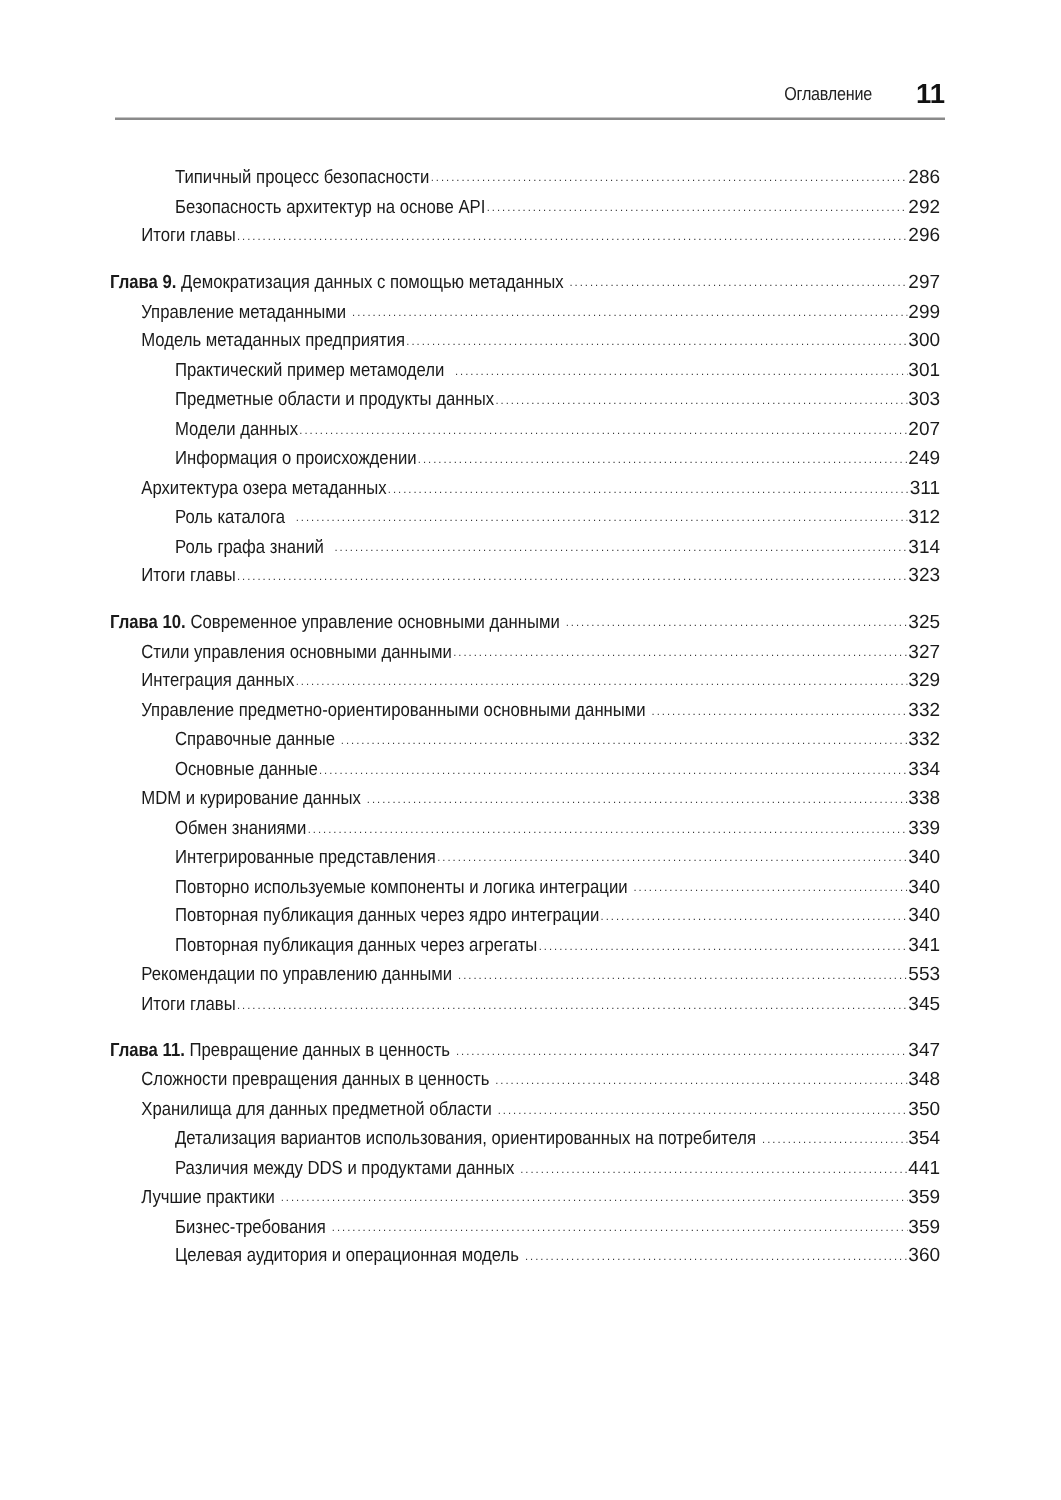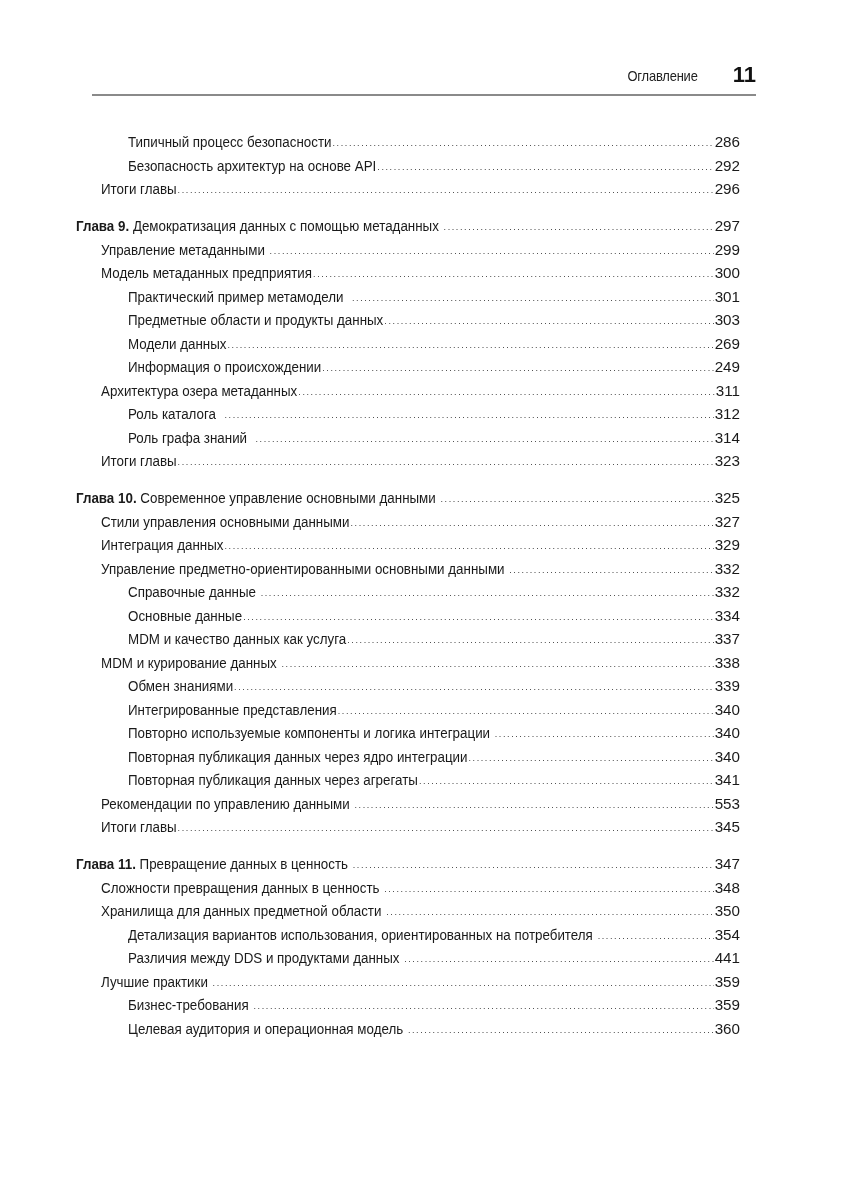--- a/index.html
+++ b/index.html
@@ -3,21 +3,21 @@
   <meta charset="utf-8">
   <style>
     html, body { margin: 0; padding: 0; background: #ffffff; }
     body { width: 849px; height: 1200px; position: relative; overflow: hidden;
            font-family: "Liberation Sans", "DejaVu Sans", sans-serif; color: #1a1a1a; }
     .header { position: absolute; left: 92px; top: 62px; width: 664px; height: 30px; }
     .running-title { position: absolute; right: 58px; top: 5px; font-size: 15px; color: #222;
                      transform: scaleX(0.86); transform-origin: right center; letter-spacing: -0.2px; }
     .page-number { position: absolute; right: 0px; top: 0px; font-size: 22px; font-weight: bold; color: #111; }
     .header-rule { position: absolute; left: 92px; top: 94px; width: 664px; height: 2px; background: #8a8a8a; }
-    .toc { position: absolute; left: 76px; top: 130px; width: 664px; }
+    .toc { position: absolute; left: 88px; top: 130px; width: 664px; }
     .entry { display: flex; align-items: baseline; height: 23.5px; font-size: 15.2px; line-height: 23.5px; white-space: nowrap; }
     .entry.level-1 { padding-left: 25px; }
     .entry.level-2 { padding-left: 52px; }
     .entry.chapter-gap { margin-top: 13.5px; }
     .entry .label { flex: 0 0 auto; transform-origin: left center; }
     .entry .label .ch { font-weight: bold; }
     .entry .leader { flex: 1 1 auto; overflow: hidden; color: #333; margin: 0 1px; font-size: 9px; letter-spacing: 1.6px; position: relative; top: -1px; }
     .entry .leader::before { content: "............................................................................................................................................................................................................................................................................................................"; }
     .entry .page { flex: 0 0 auto; text-align: right; }
   </style>
@@ -67,21 +67,21 @@
       <span class="page">301</span>
     </div>
     <div class="entry level-2">
       <span class="label" style="transform: scaleX(0.88); margin-right: -34.8px;"><span style="white-space: pre;">Предметные области и продукты данных</span></span>
       <span class="leader"></span>
       <span class="page">303</span>
     </div>
     <div class="entry level-2">
       <span class="label" style="transform: scaleX(0.88); margin-right: -13.44px;"><span style="white-space: pre;">Модели данных</span></span>
       <span class="leader"></span>
-      <span class="page">269</span>
+      <span class="page">207</span>
     </div>
     <div class="entry level-2">
       <span class="label" style="transform: scaleX(0.88); margin-right: -26.4px;"><span style="white-space: pre;">Информация о происхождении</span></span>
       <span class="leader"></span>
       <span class="page">249</span>
     </div>
     <div class="entry level-1">
       <span class="label" style="transform: scaleX(0.88); margin-right: -26.76px;"><span style="white-space: pre;">Архитектура озера метаданных</span></span>
       <span class="leader"></span>
       <span class="page">311</span>
@@ -123,25 +123,20 @@
     </div>
     <div class="entry level-2">
       <span class="label" style="transform: scaleX(0.88); margin-right: -18px;"><span style="white-space: pre;">Справочные данные </span></span>
       <span class="leader"></span>
       <span class="page">332</span>
     </div>
     <div class="entry level-2">
       <span class="label" style="transform: scaleX(0.88); margin-right: -15.6px;"><span style="white-space: pre;">Основные данные</span></span>
       <span class="leader"></span>
       <span class="page">334</span>
-    </div>
-    <div class="entry level-2">
-      <span class="label" style="transform: scaleX(0.88); margin-right: -29.76px;"><span style="white-space: pre;">MDM и качество данных как услуга</span></span>
-      <span class="leader"></span>
-      <span class="page">337</span>
     </div>
     <div class="entry level-1">
       <span class="label" style="transform: scaleX(0.88); margin-right: -24.48px;"><span style="white-space: pre;">MDM и курирование данных </span></span>
       <span class="leader"></span>
       <span class="page">338</span>
     </div>
     <div class="entry level-2">
       <span class="label" style="transform: scaleX(0.88); margin-right: -14.4px;"><span style="white-space: pre;">Обмен знаниями</span></span>
       <span class="leader"></span>
       <span class="page">339</span>

